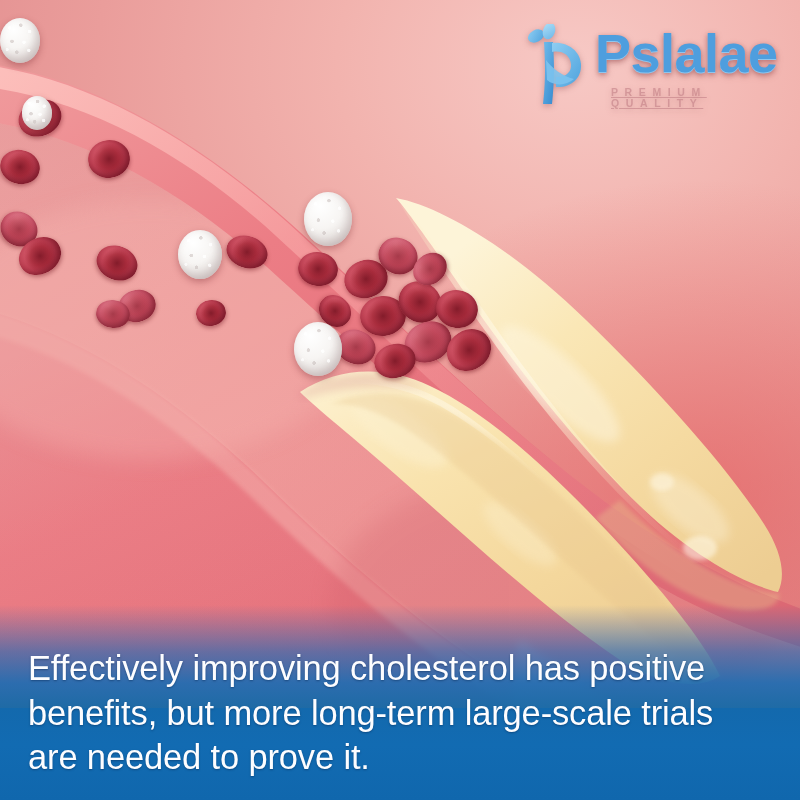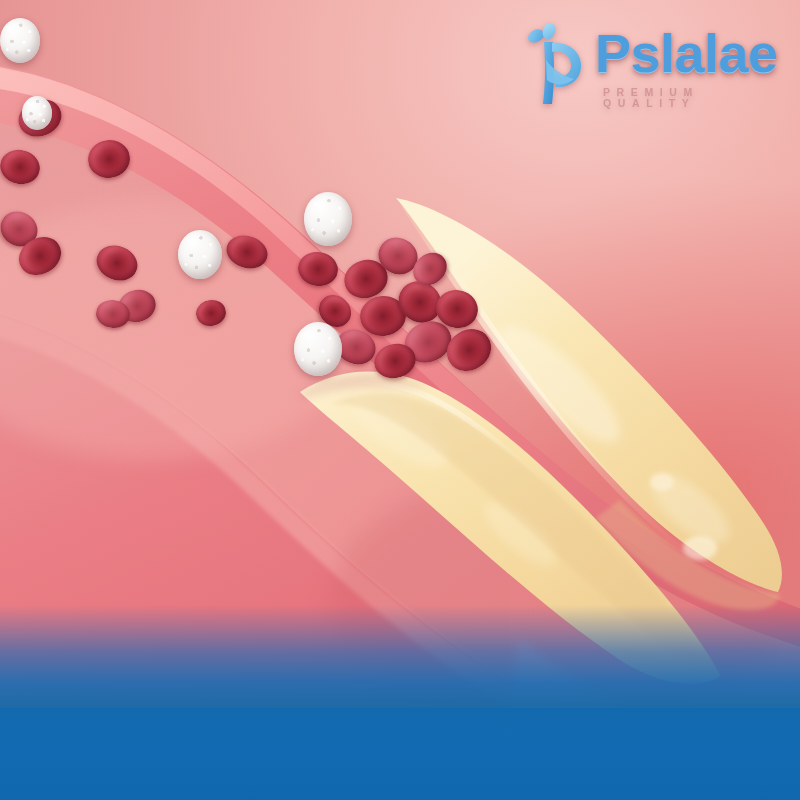--- a/index.html
+++ b/index.html
@@ -74,23 +74,24 @@
     filter: drop-shadow(0 2px 3px rgba(120,50,55,.35));
   }
   .logo-mark{ width:64px; height:82px; position:relative; flex:0 0 auto; }
   .logo-text{ display:flex; flex-direction:column; line-height:1; padding-top:4px; }
   .brand{
     font-size:54px; font-weight:700; letter-spacing:-.5px;
     color:#4e9ede;
     text-shadow: 0 1px 0 #8fc6ee, 0 2px 4px rgba(150,60,62,.35);
   }
   .brand-sub{
-    margin-top:7px; margin-left:8px;
+    margin-top:7px; margin-left:16px;
     font-size:10.5px; letter-spacing:6.6px; font-weight:600;
     color:rgba(196,129,136,.62);
+    text-decoration:underline;
   }
 
   
   .banner{
     position:absolute; left:0; right:0; bottom:0; height:195px;
     background:
       linear-gradient(to bottom,
         rgba(90,104,168,0) 0%,
         rgba(74,104,170,.30) 9%,
         rgba(52,106,175,.72) 24%,
@@ -301,15 +302,20 @@
       </svg>
     </div>
     <div class="logo-text">
       <div class="brand">Pslalae</div>
       <div class="brand-sub">PREMIUM QUALITY</div>
     </div>
   </div>
 
   <div class="banner">
     <div class="banner-solid"></div>
+    <div class="caption">
+        <div>Effectively improving cholesterol has positive</div>
+        <div>benefits, but more long-term large-scale trials</div>
+        <div>are needed to prove it.</div>
+      </div>
   </div>
 
 </div>
 
 </body></html>

